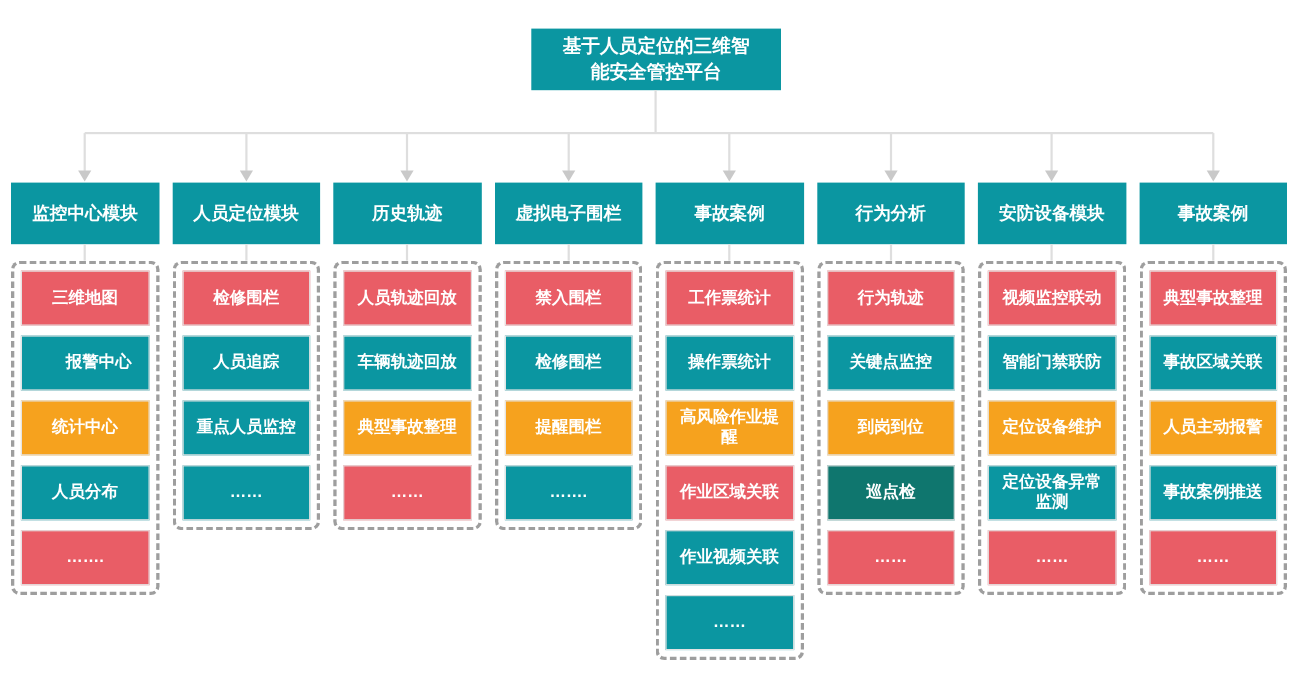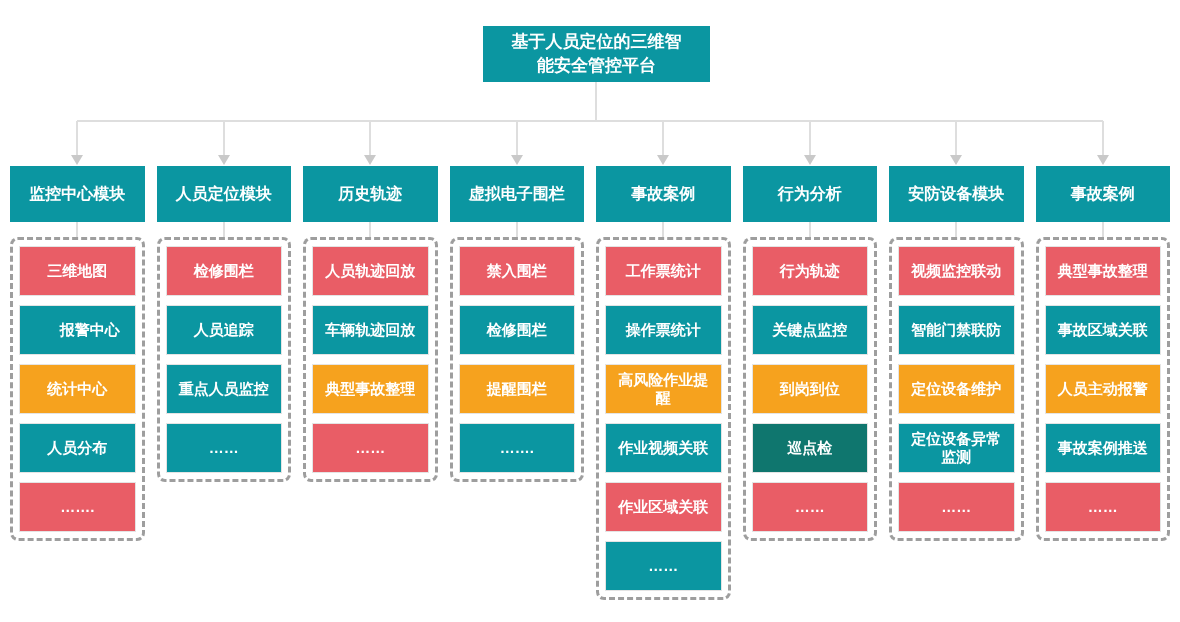--- a/index.html
+++ b/index.html
@@ -110,22 +110,22 @@
     <div class="col">
       <div class="drop"></div>
       <div class="arrow"></div>
       <div class="header">事故案例</div>
       <div class="tick"></div>
       <div class="panel">
         <div class="item" style="background-color: rgb(233, 93, 102);">工作票统计</div>
         <div class="item" style="background-color: rgb(11, 150, 161);">操作票统计</div>
         <div class="item" style="background-color: rgb(246, 162, 30);">高风险作业提
 醒</div>
+        <div class="item" style="background-color: rgb(233, 93, 102);">作业区域关联</div>
         <div class="item" style="background-color: rgb(11, 150, 161);">作业视频关联</div>
-        <div class="item" style="background-color: rgb(233, 93, 102);">作业区域关联</div>
         <div class="item" style="background-color: rgb(11, 150, 161);">……</div>
       </div>
     </div>
 
     <div class="col">
       <div class="drop"></div>
       <div class="arrow"></div>
       <div class="header">行为分析</div>
       <div class="tick"></div>
       <div class="panel">

